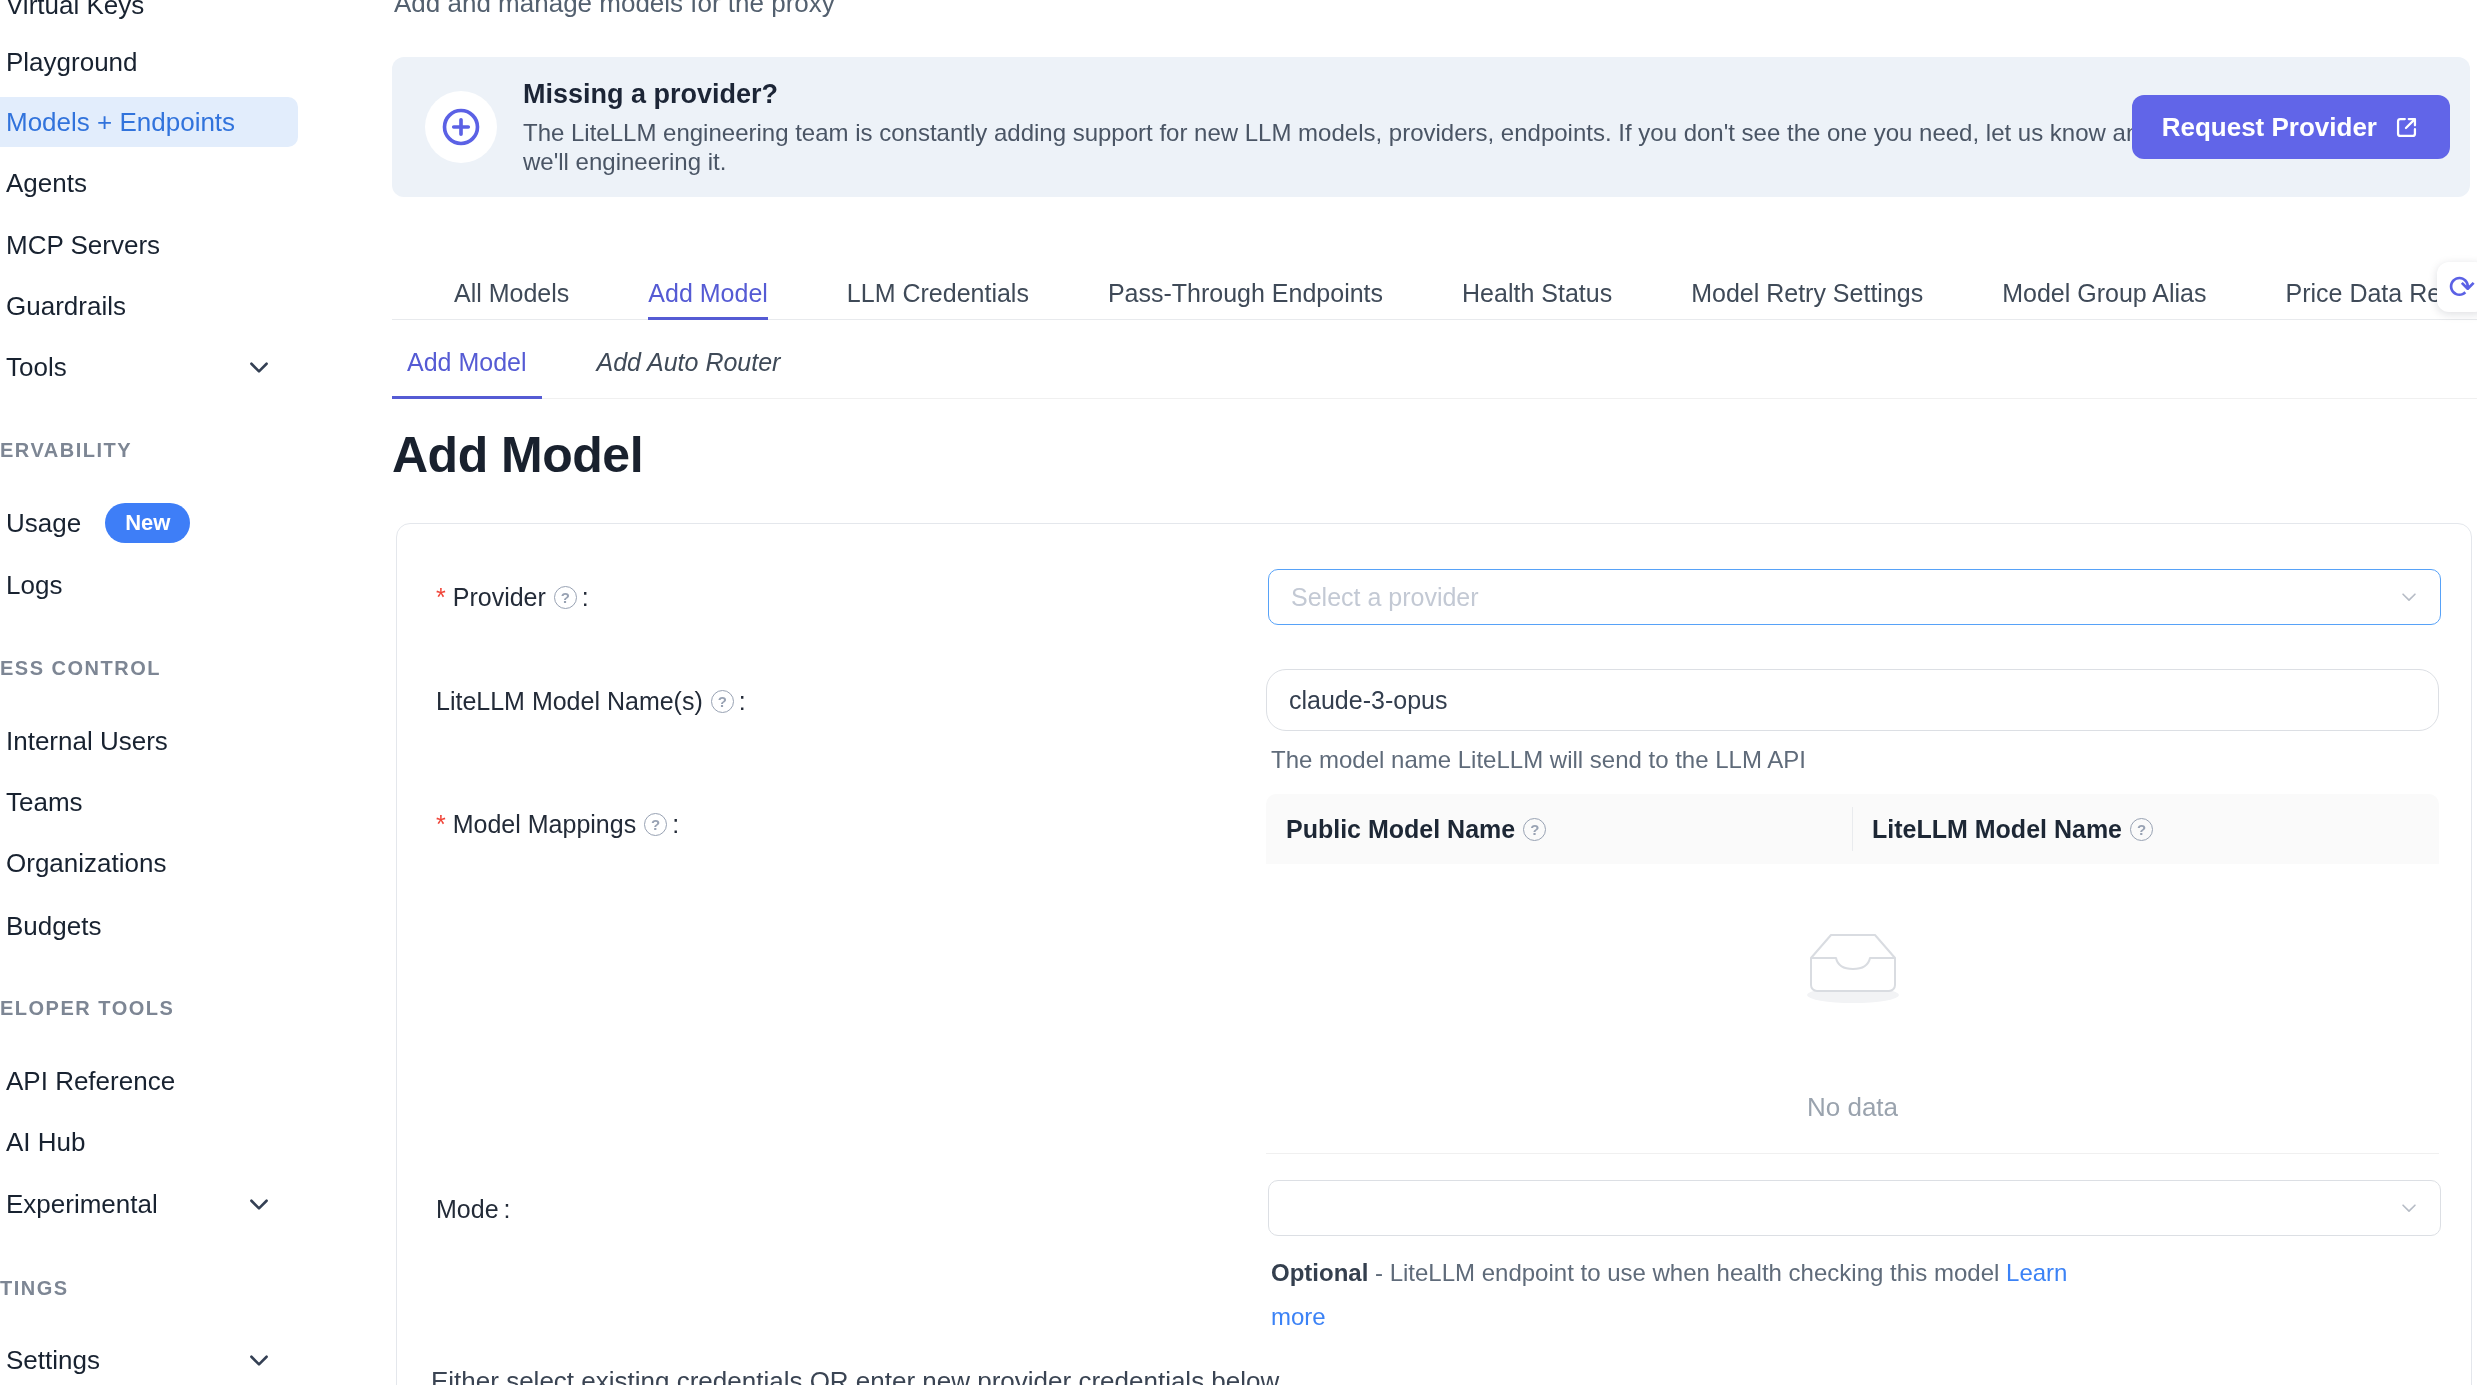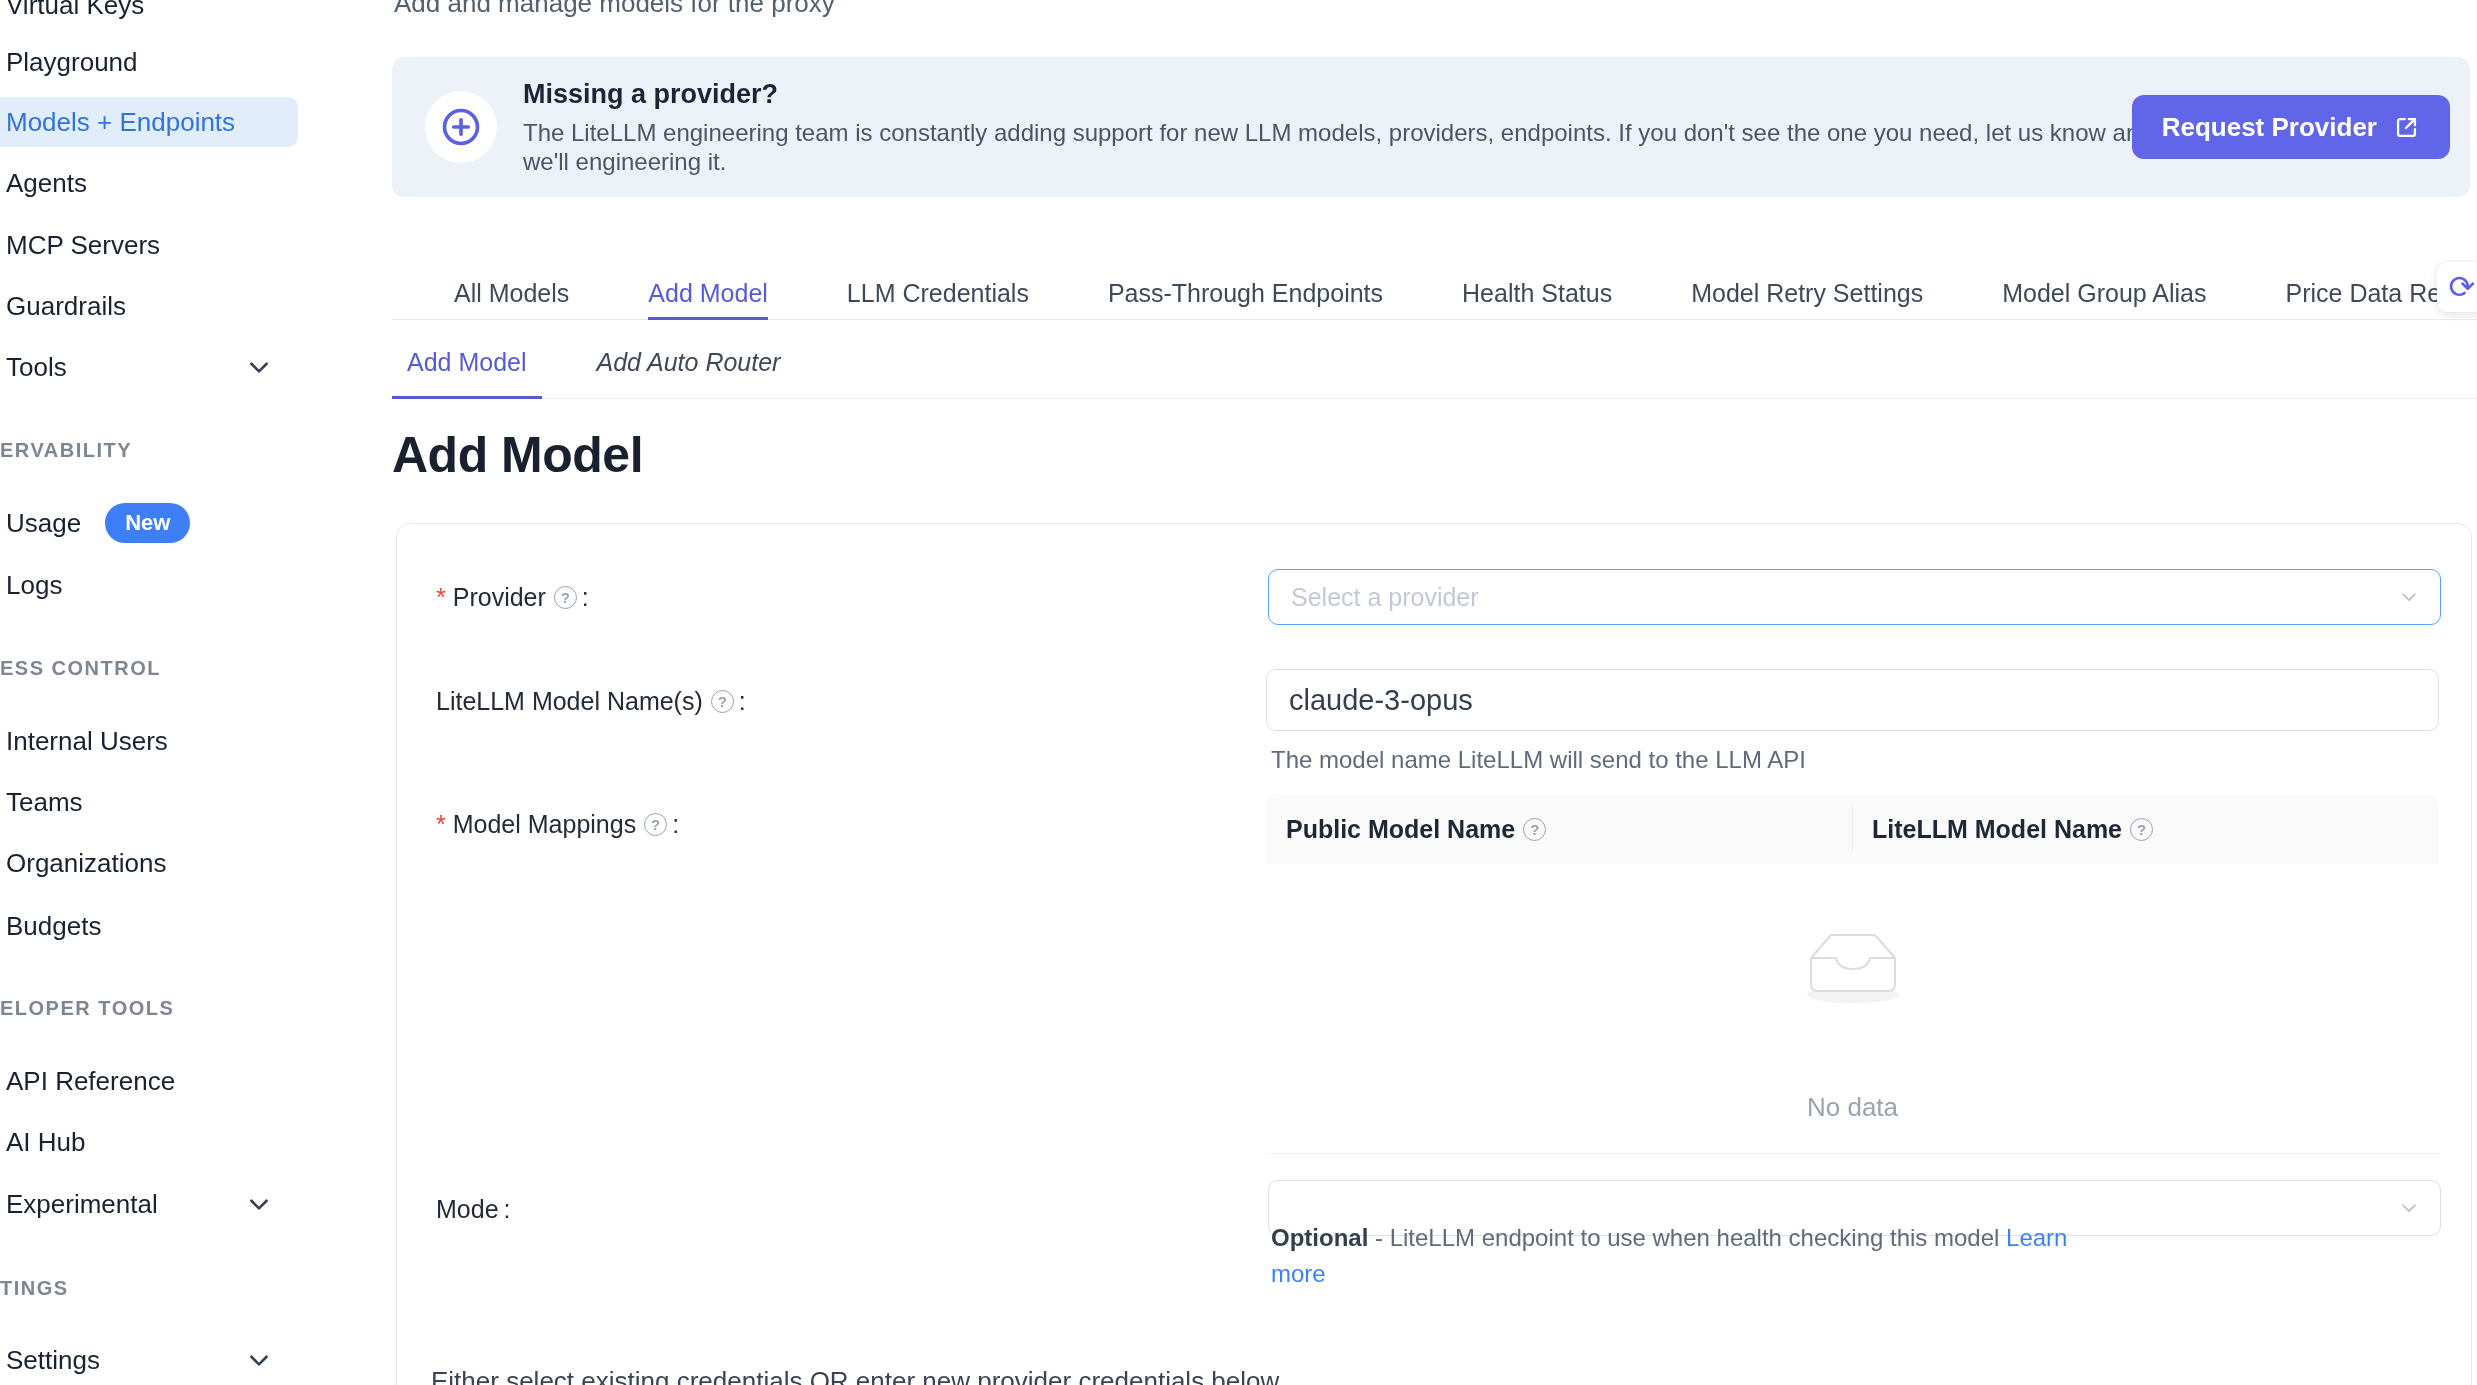--- a/index.html
+++ b/index.html
@@ -70,37 +70,37 @@
 
   .field-select { position:absolute; left:871px; width:1173px; height:56px; background:#fff;
                   border-radius:10px; display:flex; align-items:center; padding:0 55px 0 22px;
                   cursor:pointer; }
   .field-select.focused { border:1px solid #57a2f8; }
   .field-select.plain { border:1px solid #dcdfe4; }
   .placeholder { font-size:25px; color:#c3c9d4; }
   .select-arrow { position:absolute; right:20px; top:50%; transform:translateY(-50%); color:#b6bcc6; }
 
   .text-input { position:absolute; left:869px; top:145px; width:1173px; height:62px;
-                border:1px solid #dcdfe4; border-radius:10px; font-size:29px; color:#333e4e;
+                border:1px solid #dcdfe4; border-radius:20px; font-size:25px; color:#333e4e;
                 padding:0 22px; font-family:inherit; outline:none; background:#fff; }
   .help-text { position:absolute; left:874px; font-size:24px; color:#5f6b7a; white-space:nowrap; }
 
   .map-table { position:absolute; left:869px; top:270px; width:1173px; }
   .thead { position:relative; height:70px; background:#fafafa; border-radius:10px 10px 0 0;
            display:flex; align-items:center; }
   .th { width:586px; padding-left:20px; display:flex; align-items:center; font-size:25px;
         font-weight:700; color:#1d2735; white-space:nowrap; }
   .th-divider { position:absolute; left:586px; top:13px; width:1px; height:44px; background:#e9ebee; }
   .tbody-empty { position:relative; height:290px; border-bottom:1px solid #f0f0f0; }
   .empty-icon { position:absolute; left:50%; top:62px; transform:translateX(-50%); }
   .no-data { position:absolute; left:50%; top:228px; transform:translateX(-50%);
              font-size:26px; color:#9aa3ae; white-space:nowrap; }
 
-  .mode-help { position:absolute; left:874px; top:696px; width:850px; font-size:24px;
-               color:#5f6b7a; line-height:36px; }
+  .mode-help { position:absolute; left:874px; top:727px; width:850px; font-size:24px;
+               color:#5f6b7a; line-height:44px; }
   .mode-help .b { font-weight:700; color:#343f4e; }
   .mode-help a { color:#3b82f6; text-decoration:none; cursor:pointer; }
 
   .footer-note { position:absolute; left:34px; top:842px; font-size:26px; color:#3a4453;
                  font-weight:500; white-space:nowrap; }
 </style>
 </head>
 <body>
 
 <div class="stage">

